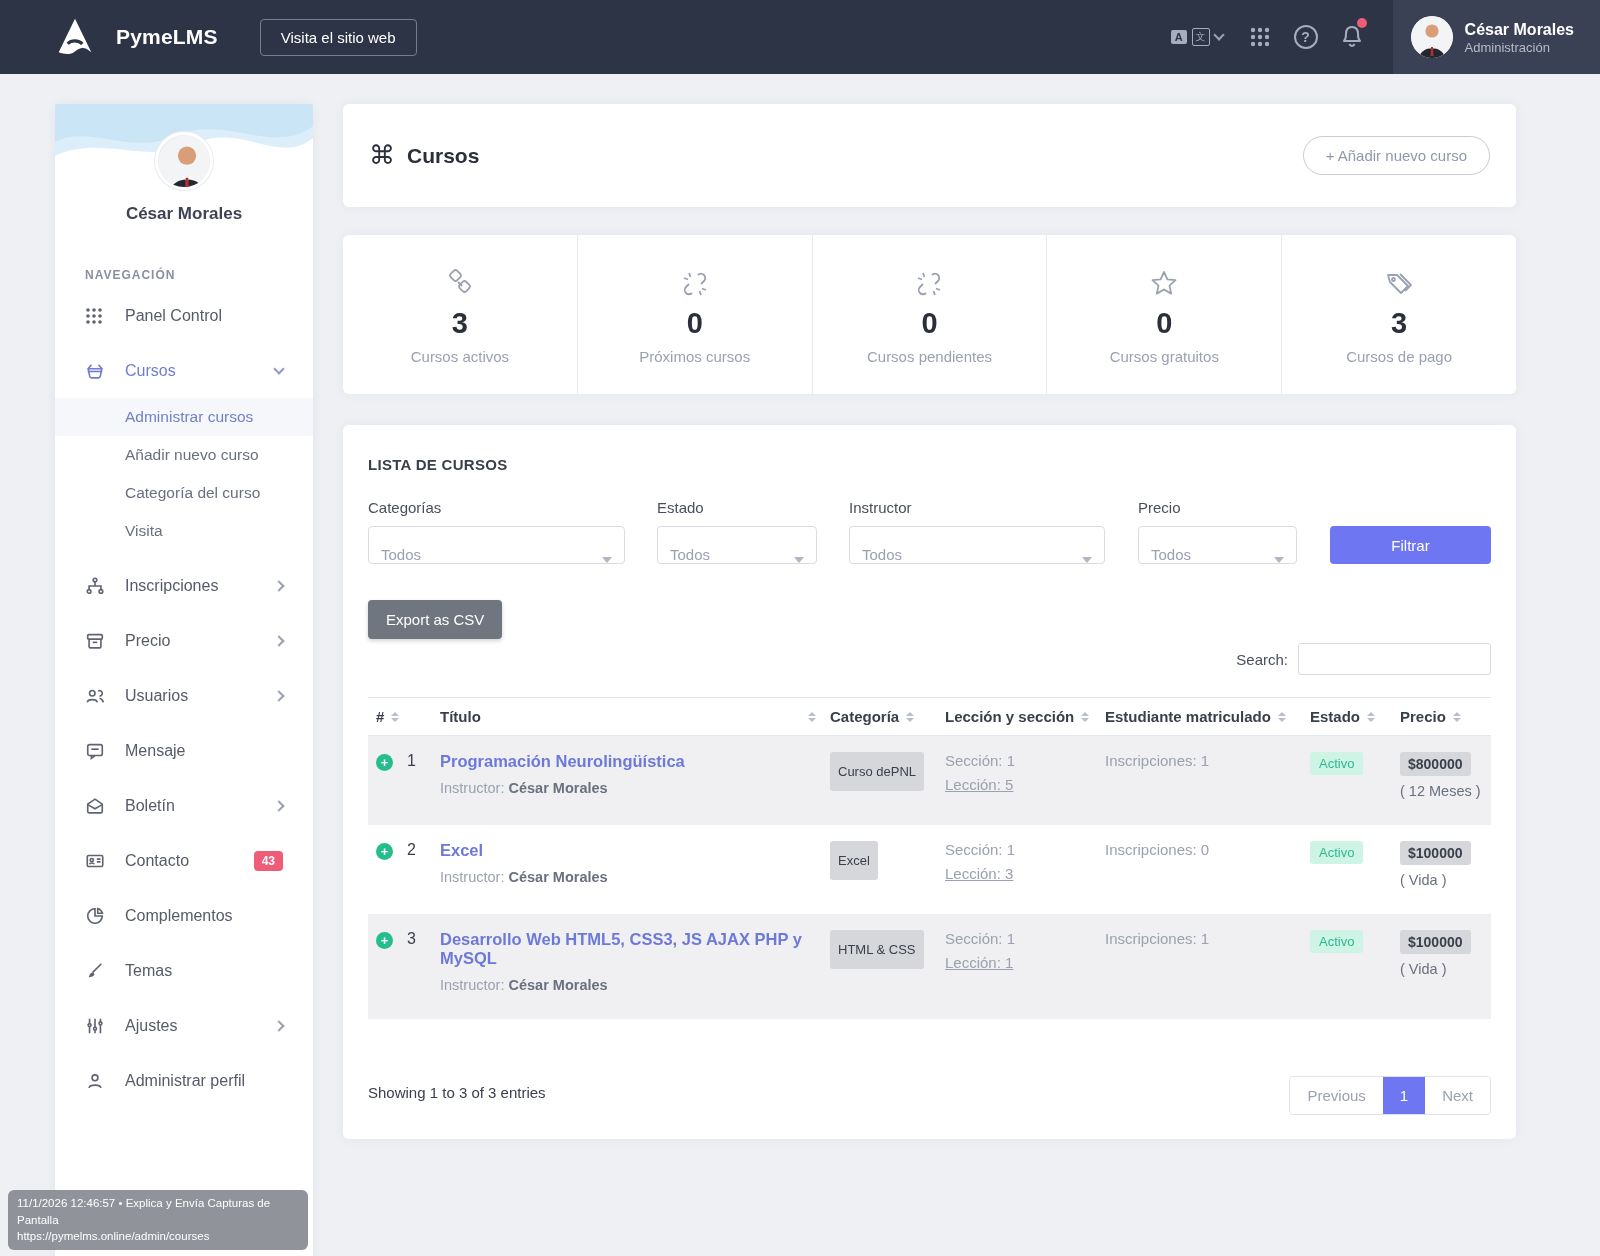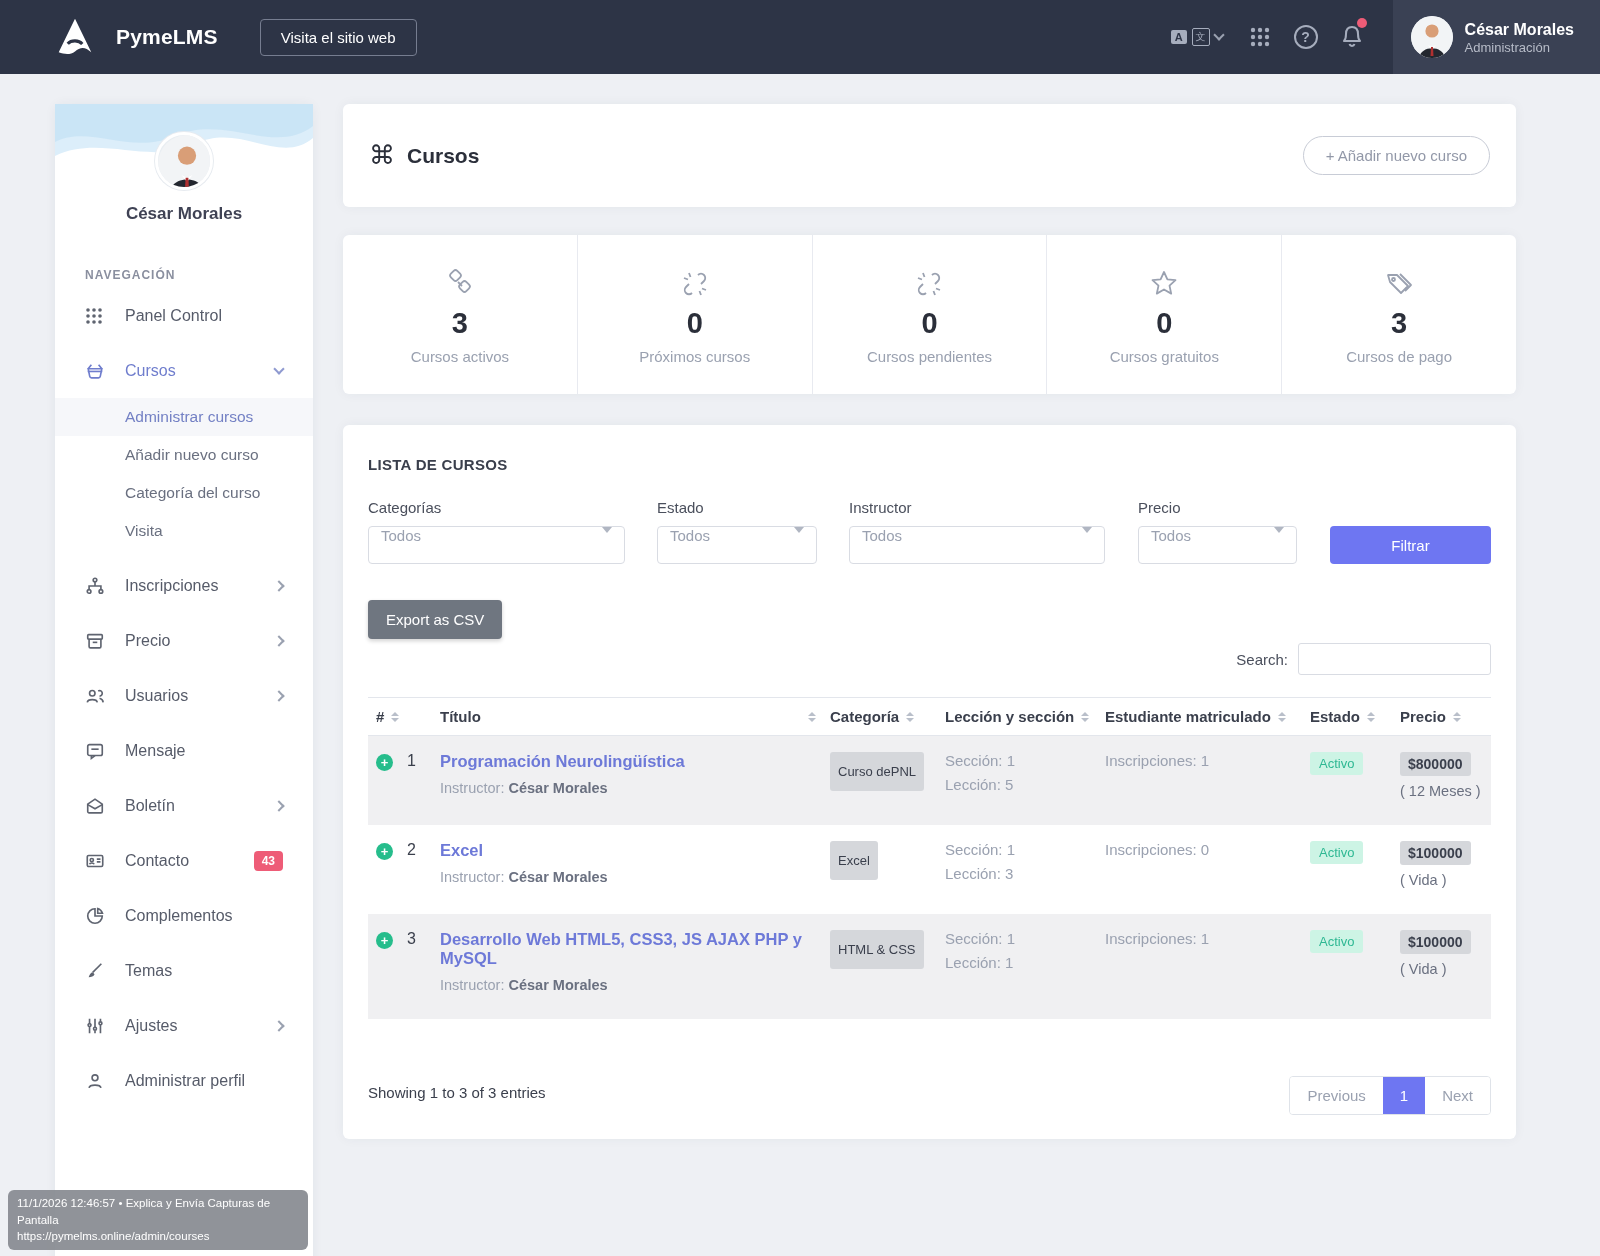--- a/index.html
+++ b/index.html
@@ -81,21 +81,21 @@
   .stat-icon { color:#9aa1b0; height:34px; display:flex; align-items:flex-end; }
   .stat-value { font-size:29px; font-weight:bold; color:#2b2f3a; }
   .stat-label { font-size:15px; color:#9aa1b0; }
   
   .card-list { left:343px; top:425px; width:1173px; height:714px; padding:25px; }
   .list-title { font-size:15px; font-weight:bold; color:#3a3f4c; letter-spacing:.3px; margin-top:6px; }
   .filters { display:flex; margin-top:26px; }
   .f-group { display:flex; flex-direction:column; }
   .f-label { font-size:15px; color:#4a4f5c; margin-bottom:10px; }
   .f-select { height:38px; border:1px solid #d9dce3; border-radius:4px; background:#fff;
-    display:flex; align-items:flex-start; padding:0 12px; font-size:15px; color:#9aa1b0;
+    display:flex; align-items:flex-end; padding:0 12px; font-size:15px; color:#9aa1b0;
     cursor:pointer; }
   .f-select .caret { margin-left:auto; width:0; height:0; border-left:5px solid transparent;
     border-right:5px solid transparent; border-top:6px solid #b0b6c2; }
   .filter-btn { align-self:flex-end; height:38px; width:161px; background:#6e76f2;
     color:#fff; border:none; border-radius:4px; font-size:15px; cursor:pointer;
     font-family:"Liberation Sans", sans-serif; }
   .export-btn { margin-top:36px; background:#6f7680; color:#fff; border:none;
     border-radius:4px; font-size:15px; padding:11px 18px; cursor:pointer;
     box-shadow:0 2px 4px rgba(0,0,0,.18); font-family:"Liberation Sans", sans-serif; }
   .search-row { display:flex; justify-content:flex-end; align-items:center; gap:10px;
@@ -121,21 +121,21 @@
   .plus-circle { width:17px; height:17px; border-radius:50%; background:#26bd8c;
     color:#fff; font-size:13px; line-height:17px; text-align:center; font-weight:bold;
     margin-top:2px; cursor:pointer; flex:none; }
   .row-num { font-size:16px; color:#3a3f4c; }
   .course-title { font-size:16.5px; font-weight:bold; color:#6d79d8; cursor:pointer; }
   .instructor-line { margin-top:9px; font-size:14.5px; color:#9aa1b0; }
   .instructor-name { color:#6a7080; font-weight:bold; }
   .cat-badge { display:inline-block; background:#d5d7db; color:#3a3f4c; font-size:13px;
     padding:12px 8px; border-radius:3px; }
   .gray-line { font-size:15px; color:#9aa1b0; }
-  .gray-line + .gray-line { margin-top:7px; }
+  .gray-line + .gray-line { margin-top:7px;text-decoration:underline; }
   .status-badge { display:inline-block; background:#cdf4e5; color:#2eb893; font-size:13px;
     padding:4px 9px; border-radius:3px; }
   .price-badge { display:inline-block; background:#d5d7db; color:#3a3f4c; font-size:14px;
     font-weight:bold; padding:4px 8px; border-radius:3px; }
   .price-term { margin-top:7px; font-size:14.5px; color:#6a7080; }
   
   .list-footer { position:absolute; left:25px; right:25px; bottom:24px;
     display:flex; justify-content:space-between; align-items:flex-end; }
   .showing { font-size:15px; color:#3a3f4c; margin-bottom:14px; }
   .pagination { display:flex; border:1px solid #dfe3e9; border-radius:4px; overflow:hidden; }

